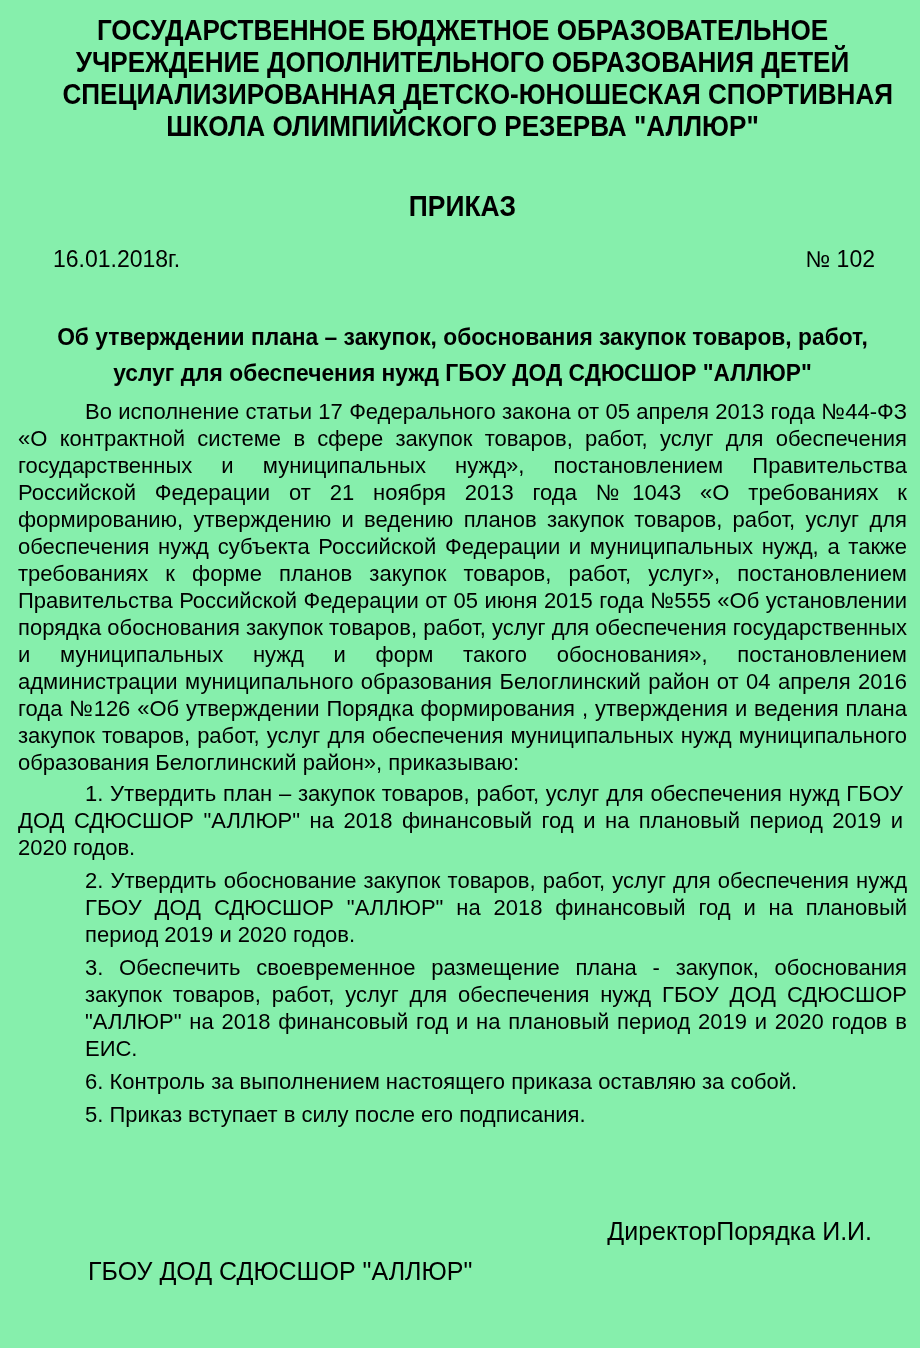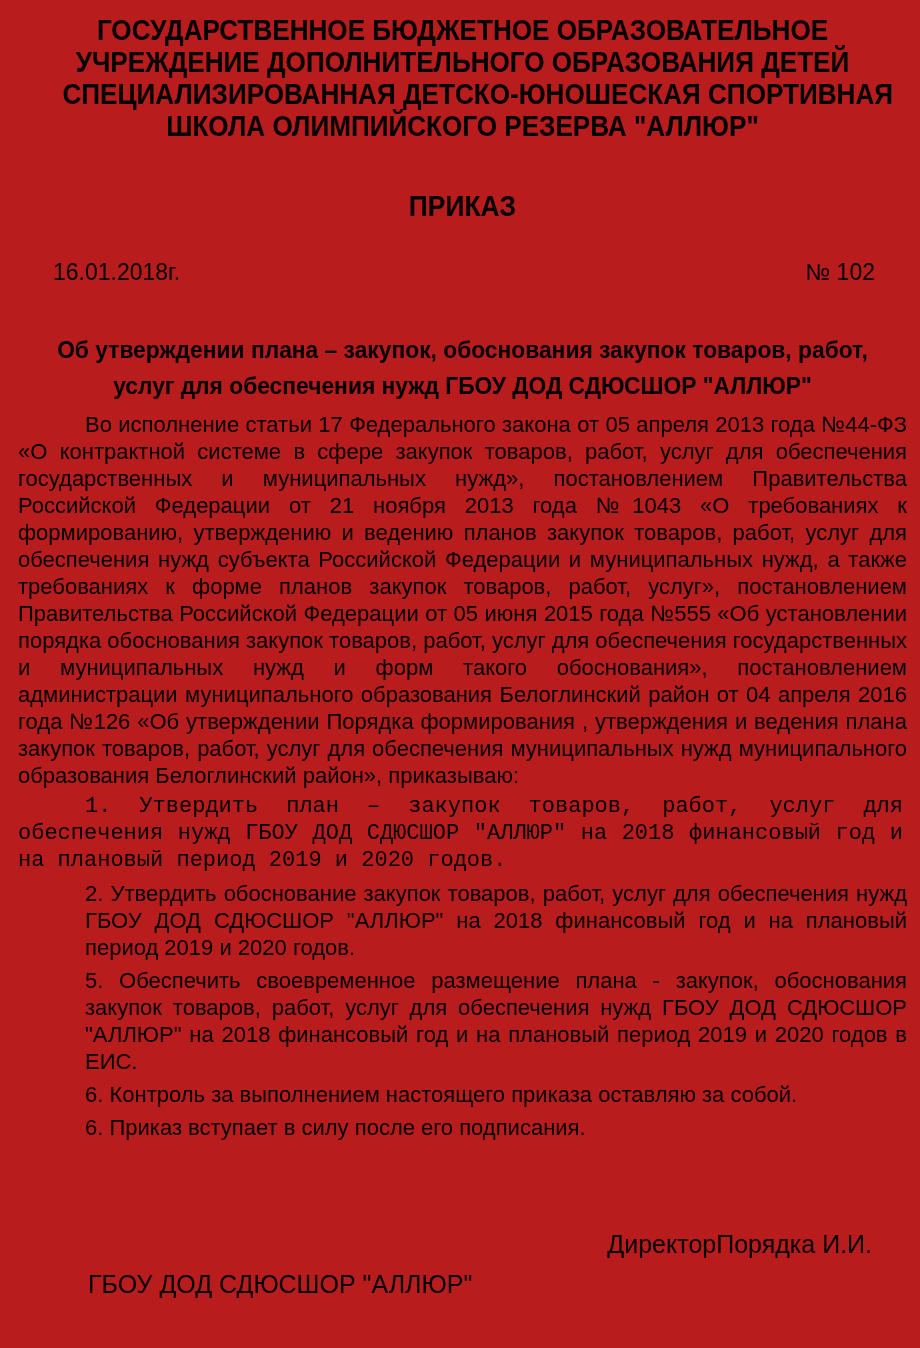--- a/index.html
+++ b/index.html
@@ -1,21 +1,21 @@
 <!DOCTYPE html>
 <html><head>
 <meta charset="utf-8">
 <style>
   html, body { margin: 0; padding: 0; background: #e8e8e8; }
   .page {
     position: relative;
     width: 920px;
     height: 1348px;
     margin: 0 auto;
-    background: #b91c1c;
+    background: #86efac;
     color: #000000;
     font-family: "Liberation Sans", "DejaVu Sans", sans-serif;
     overflow: hidden;
     box-sizing: border-box;
     padding: 0 13px 0 18px;
   }
   .org-name {
     margin-top: 14px;
     text-align: center;
     font-weight: bold;
@@ -28,21 +28,21 @@
   .doc-type {
     margin-top: 48px;
     text-align: center;
     font-weight: bold;
     font-size: 30px;
     line-height: 32px;
     transform: scaleX(0.88);
     transform-origin: 50% 0;
   }
   .date-row {
-    margin-top: 37px;
+    margin-top: 24px;
     display: flex;
     justify-content: space-between;
     align-items: baseline;
     font-size: 23px;
     line-height: 27px;
     gap: 21px;
   }
   .date-row .date { padding-left: 35px; }
   .date-row .number { padding-right: 32px; }
   .subject {
@@ -58,21 +58,20 @@
   .body-text { font-size: 22px; line-height: 27px; }
   p.preamble {
     margin: 7px 0 0 0;
     text-indent: 67px;
     text-align: justify;
   }
   p.item-first {
     margin: 4px 4px 0 0;
     text-indent: 67px;
     text-align: justify;
-    font-family: Liberation Mono, monospace;
   }
   p.item-block {
     margin: 6px 0 0 67px;
     text-align: justify;
   }
   p.item-line {
     margin: 6px 0 0 67px;
   }
   .signature {
     margin-top: 90px;
@@ -109,23 +108,23 @@
 
   <div class="subject">
     <div>Об утверждении плана – закупок, обоснования закупок товаров, работ,</div>
     <div>услуг для обеспечения нужд ГБОУ ДОД СДЮСШОР "АЛЛЮР"</div>
   </div>
 
   <div class="body-text">
     <p class="preamble">Во исполнение статьи 17 Федерального закона от 05 апреля 2013 года №44-ФЗ «О контрактной системе в сфере закупок товаров, работ, услуг для обеспечения государственных и муниципальных нужд», постановлением Правительства Российской Федерации от 21 ноября 2013 года №1043 «О требованиях к формированию, утверждению и ведению планов закупок товаров, работ, услуг для обеспечения нужд субъекта Российской Федерации и муниципальных нужд, а также требованиях к форме планов закупок товаров, работ, услуг», постановлением Правительства Российской Федерации от 05 июня 2015 года №555 «Об установлении порядка обоснования закупок товаров, работ, услуг для обеспечения государственных и муниципальных нужд и форм такого обоснования», постановлением администрации муниципального образования Белоглинский район от 04 апреля 2016 года №126 «Об утверждении Порядка формирования , утверждения и ведения плана закупок товаров, работ, услуг для обеспечения муниципальных нужд муниципального образования Белоглинский район», приказываю:</p>
     <p class="item-first">1. Утвердить план – закупок товаров, работ, услуг для обеспечения нужд ГБОУ ДОД СДЮСШОР "АЛЛЮР" на 2018 финансовый год и на плановый период 2019 и 2020 годов.</p>
     <p class="item-block">2. Утвердить обоснование закупок товаров, работ, услуг для обеспечения нужд ГБОУ ДОД СДЮСШОР "АЛЛЮР" на 2018 финансовый год и на плановый период 2019 и 2020 годов.</p>
-    <p class="item-block">5. Обеспечить своевременное размещение плана - закупок, обоснования закупок товаров, работ, услуг для обеспечения нужд ГБОУ ДОД СДЮСШОР "АЛЛЮР" на 2018 финансовый год и на плановый период 2019 и 2020 годов в ЕИС.</p>
+    <p class="item-block">3. Обеспечить своевременное размещение плана - закупок, обоснования закупок товаров, работ, услуг для обеспечения нужд ГБОУ ДОД СДЮСШОР "АЛЛЮР" на 2018 финансовый год и на плановый период 2019 и 2020 годов в ЕИС.</p>
     <p class="item-line">6. Контроль за выполнением настоящего приказа оставляю за собой.</p>
-    <p class="item-line">6. Приказ вступает в силу после его подписания.</p>
+    <p class="item-line">5. Приказ вступает в силу после его подписания.</p>
   </div>
 
   <div class="signature">
     <div class="sig-row">
       <span class="sig-position">Директор</span>
       <span class="sig-name">Порядка И.И.</span>
     </div>
     <div class="sig-org">ГБОУ ДОД СДЮСШОР "АЛЛЮР"</div>
   </div>
 

